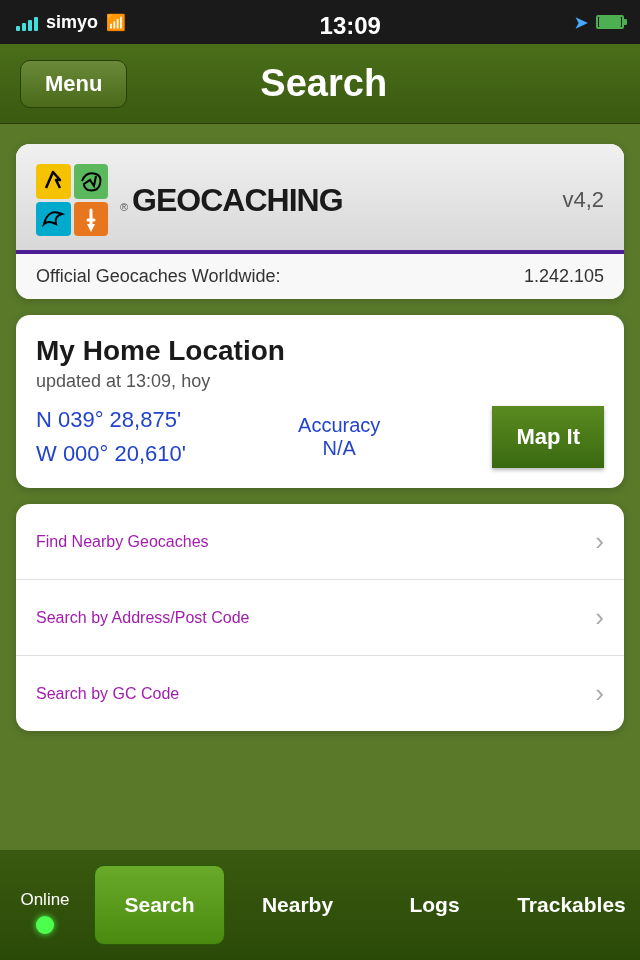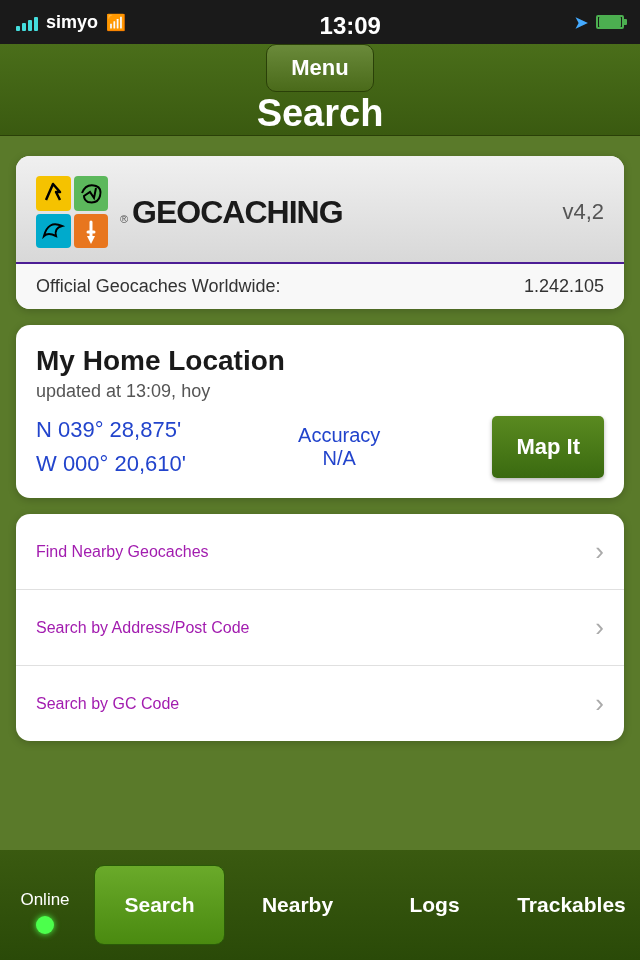--- a/index.html
+++ b/index.html
@@ -76,28 +76,27 @@
       background: #4caf50;
       width: 22px;
       height: 10px;
       border-radius: 1px;
       margin: 0 auto;
     }
 
     
     #nav-bar {
       width: 640px;
-      height: 92px;
+      height: 80px;
       background: linear-gradient(to bottom, #4a6e1a, #3a5a10);
       display: flex;
       align-items: center;
       justify-content: space-between;
       padding: 0 20px;
       border-bottom: 1px solid #2a4008;
-      flex-direction: column;
     }
     .menu-btn {
       background: linear-gradient(to bottom, #6a8a3a, #4a6a1a);
       color: white;
       border: 1px solid #2a4008;
       border-radius: 10px;
       padding: 10px 24px;
       font-size: 22px;
       font-weight: 600;
       cursor: pointer;
@@ -174,21 +173,21 @@
       font-size: 14px;
       color: #555;
       font-weight: 500;
     }
     .gc-version {
       font-size: 22px;
       color: #555;
       font-weight: 500;
     }
     .geocaching-footer {
-      border-top: 2px solid #4c1d95;
+      border-top: 4px solid #4c1d95;
       padding: 12px 20px;
       background: #f8f8f8;
       display: flex;
       justify-content: space-between;
       align-items: center;
     }
     .gc-stat-label {
       font-size: 18px;
       color: #333;
     }
@@ -230,21 +229,21 @@
     }
     .accuracy-block {
       text-align: center;
       color: #2244cc;
       font-size: 20px;
     }
     .map-btn {
       background: linear-gradient(to bottom, #5a8a20, #3a6a10);
       color: white;
       border: none;
-      border-radius: 5px;
+      border-radius: 0;
       padding: 18px 24px;
       font-size: 22px;
       font-weight: bold;
       cursor: pointer;
       box-shadow: 0 2px 4px rgba(0,0,0,0.3);
     }
 
     
     #search-options-card {
       padding: 0;

